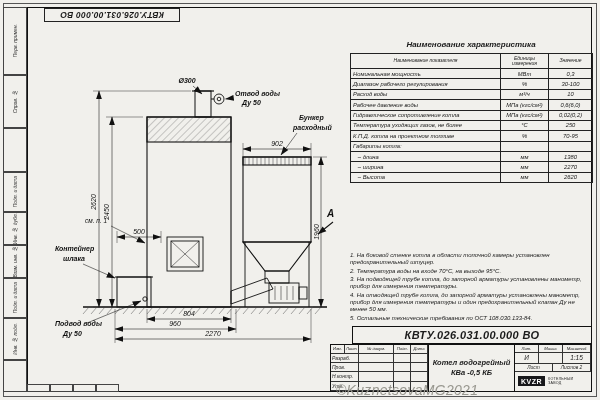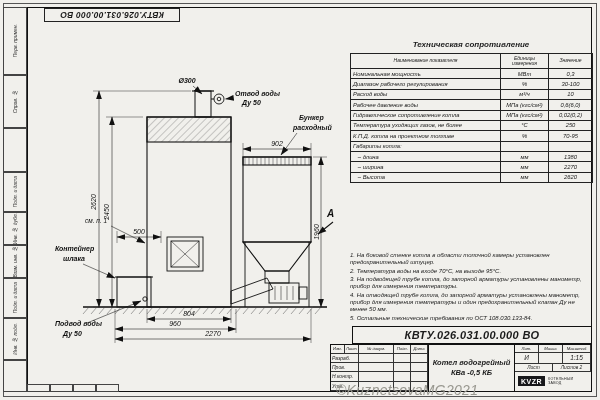--- a/index.html
+++ b/index.html
@@ -219,21 +219,21 @@
 
     <text x="28" y="319" font-size="7" font-weight="bold">Подвод воды</text>
     <text x="36" y="329" font-size="7" font-weight="bold">Ду 50</text>
     <line x1="60" y1="316" x2="114" y2="294" stroke="#111" stroke-width="0.55" marker-end="url(#arw)"></line>
 
     <text x="300" y="210" font-size="10" font-weight="bold">А</text>
     <line x1="306" y1="215" x2="291" y2="227" stroke="#111" stroke-width="1.1" marker-end="url(#arw)"></line>
   </svg>
 
   <div class="tech">
-    <div class="tech-title">Техническая сопротивление</div>
+    <div class="tech-title">Наименование характеристика</div>
     <table>
       <colgroup>
           <col style="width:150px">
           <col style="width:48px">
           <col style="width:44px">
         </colgroup>
       <tbody>
           <tr>
         <th>Наименование показателя</th>
         <th>Единицы измерения</th>

